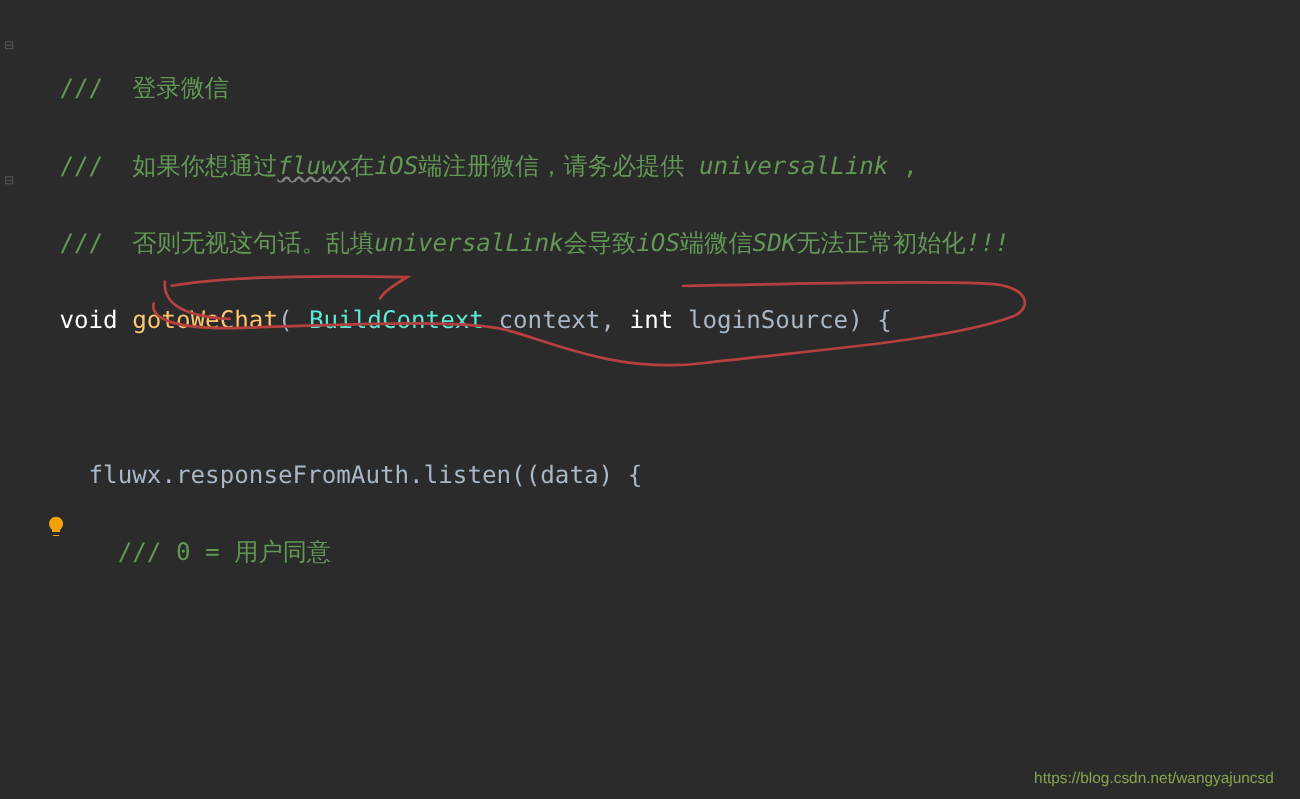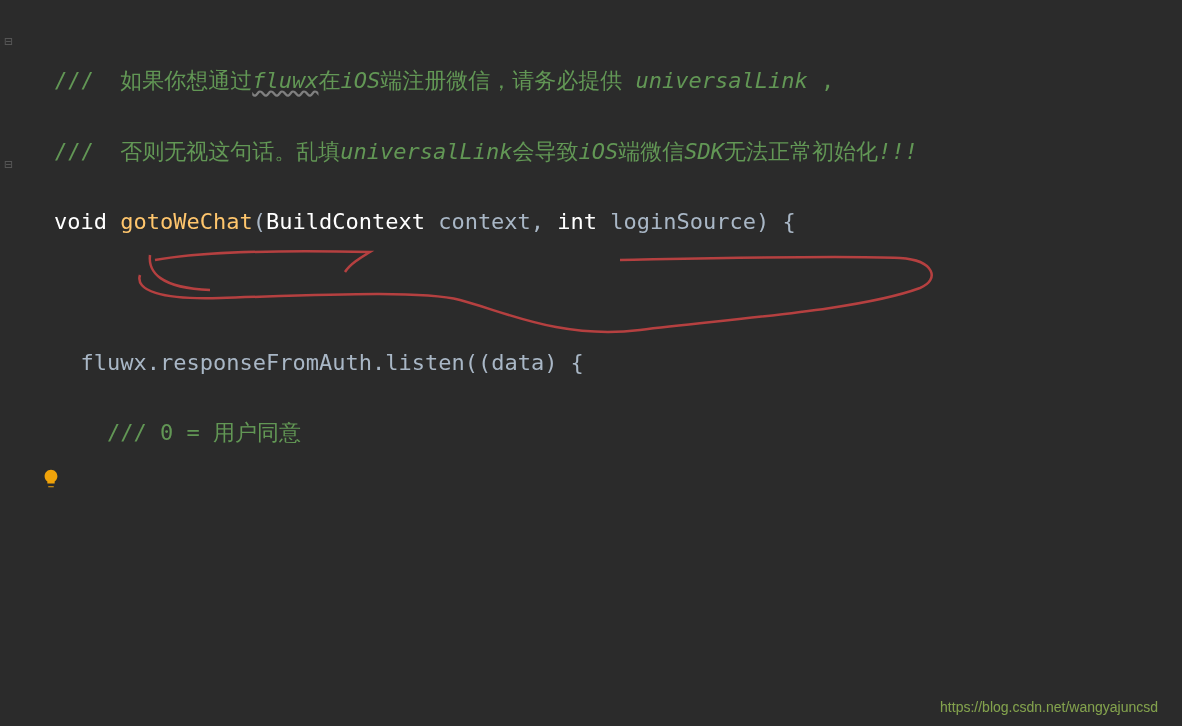--- a/index.html
+++ b/index.html
@@ -29,21 +29,21 @@
   .code {
     padding-left: 54px;
     white-space: pre;
     position: relative;
   }
   .line { height: 35.2px; }
   .c-doc { color: #629755; font-style: normal; }
   .c-doc-it { color: #629755; font-style: italic; }
   .c-keyword { color: #ffffff; }
   .c-fn { color: #ffc66d; }
-  .c-type { color: #ffffff; }
+  .c-type { color: #5eead4; margin-left: 15px; }
   .c-param { color: #a9b7c6; }
   .c-punct { color: #a9b7c6; }
   .c-named { color: #a9b7c6; }
   .c-member { color: #9876aa; font-style: italic; }
   .underline-wavy { text-decoration: underline wavy #808080; }
   .watermark {
     position: absolute;
     right: 24px;
     bottom: 8px;
     color: #bef264;
@@ -73,20 +73,21 @@
   <div class="fold-handle" style="top:30px;">⊟</div>
   <div class="fold-handle" style="top:153px;">⊟</div>
 
   <div class="bulb">
     <svg viewBox="0 0 24 24" width="22" height="22">
       <path fill="#f0a30a" d="M9 21h6v-1H9v1zm3-19C8.14 2 5 5.14 5 9c0 2.38 1.19 4.47 3 5.74V17h8v-2.26c1.81-1.27 3-3.36 3-5.74 0-3.86-3.14-7-7-7z"></path>
     </svg>
   </div>
 
   <div class="code">
+<div class="line"><span class="c-doc">///  登录微信</span></div>
 <div class="line"><span class="c-doc">///  如果你想通过</span><span class="c-doc-it underline-wavy">fluwx</span><span class="c-doc">在</span><span class="c-doc-it">iOS</span><span class="c-doc">端注册微信，请务必提供 </span><span class="c-doc-it">universalLink</span><span class="c-doc"> ,</span></div>
 <div class="line"><span class="c-doc">///  否则无视这句话。乱填</span><span class="c-doc-it">universalLink</span><span class="c-doc">会导致</span><span class="c-doc-it">iOS</span><span class="c-doc">端微信</span><span class="c-doc-it">SDK</span><span class="c-doc">无法正常初始化</span><span class="c-doc-it">!!!</span></div>
 <div class="line"><span class="c-keyword">void</span> <span class="c-fn">gotoWeChat</span><span class="c-punct">(</span><span class="c-type">BuildContext</span> <span class="c-param">context</span><span class="c-punct">, </span><span class="c-keyword">int</span> <span class="c-param">loginSource</span><span class="c-punct">) {</span></div>
 <div class="line"></div>
 <div class="line">  <span>fluwx</span><span class="c-punct">.</span><span>responseFromAuth</span><span class="c-punct">.</span><span>listen</span><span class="c-punct">((</span><span>data</span><span class="c-punct">) {</span></div>
 <div class="line">    <span class="c-doc">/// 0 = 用户同意</span></div>
 
 
 
 

